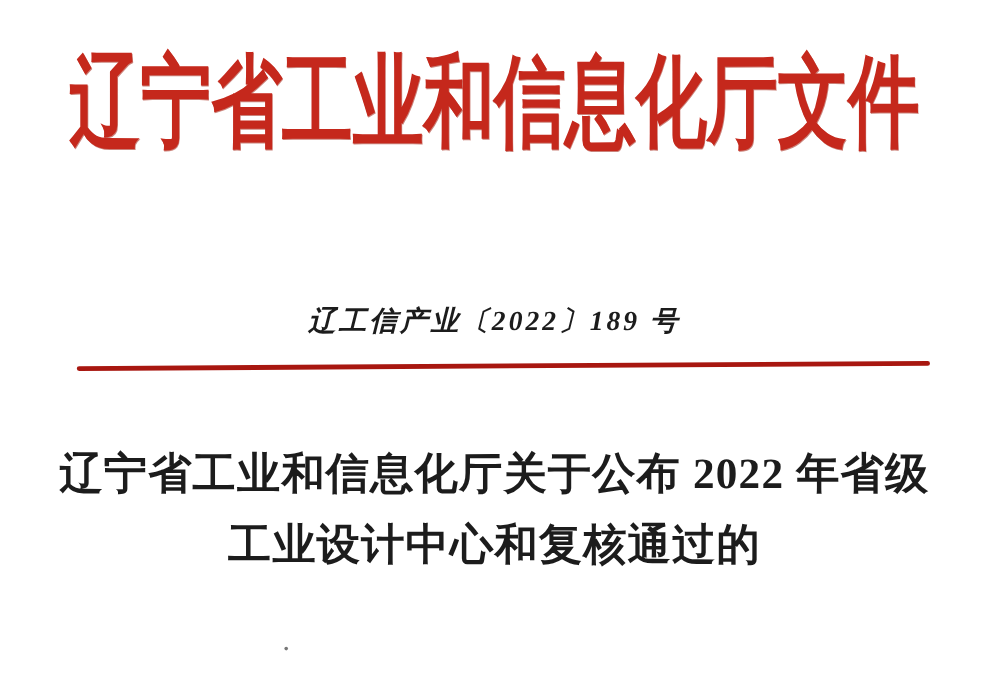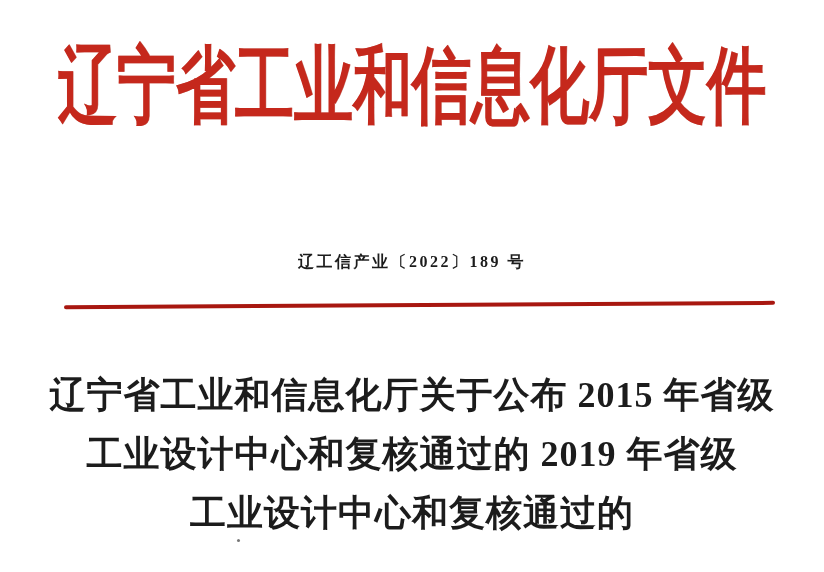--- a/index.html
+++ b/index.html
@@ -31,25 +31,26 @@
     transform-origin: top center;
     white-space: nowrap;
     text-shadow: 0.5px 0.5px 0 rgba(160, 30, 15, 0.55);
   }
   .doc-number {
     position: absolute;
     top: 252px;
     left: 0;
     width: 100%;
     text-align: center;
-    font-size: 16px;
+    font-size: 23px;
     font-weight: bold;
     color: var(--ink, #1c1c1c);
     letter-spacing: 2.5px;
     white-space: nowrap;
+    font-style: italic;
   }
   .red-divider {
     position: absolute;
     top: 303px;
     left: 64px;
     width: 711px;
     height: 4px;
     background: var(--divider-red, #a81710);
     transform: rotate(-0.35deg);
     border-radius: 2px;
@@ -85,20 +86,19 @@
 
 <div id="page">
 
   <div class="red-header">辽宁省工业和信息化厅文件</div>
 
   <div class="doc-number">辽工信产业〔2022〕189 号</div>
 
   <div class="red-divider"></div>
 
   <div class="doc-title">
-    <div class="title-line">辽宁省工业和信息化厅关于公布 2015 年省级</div>
-    <div class="title-line">工业设计中心和复核通过的 2019 年省级</div>
+    <div class="title-line">辽宁省工业和信息化厅关于公布 2022 年省级</div>
     <div class="title-line">工业设计中心和复核通过的</div>
   </div>
 
   <div class="scan-speck"></div>
 
 </div>
 
 </body></html>

